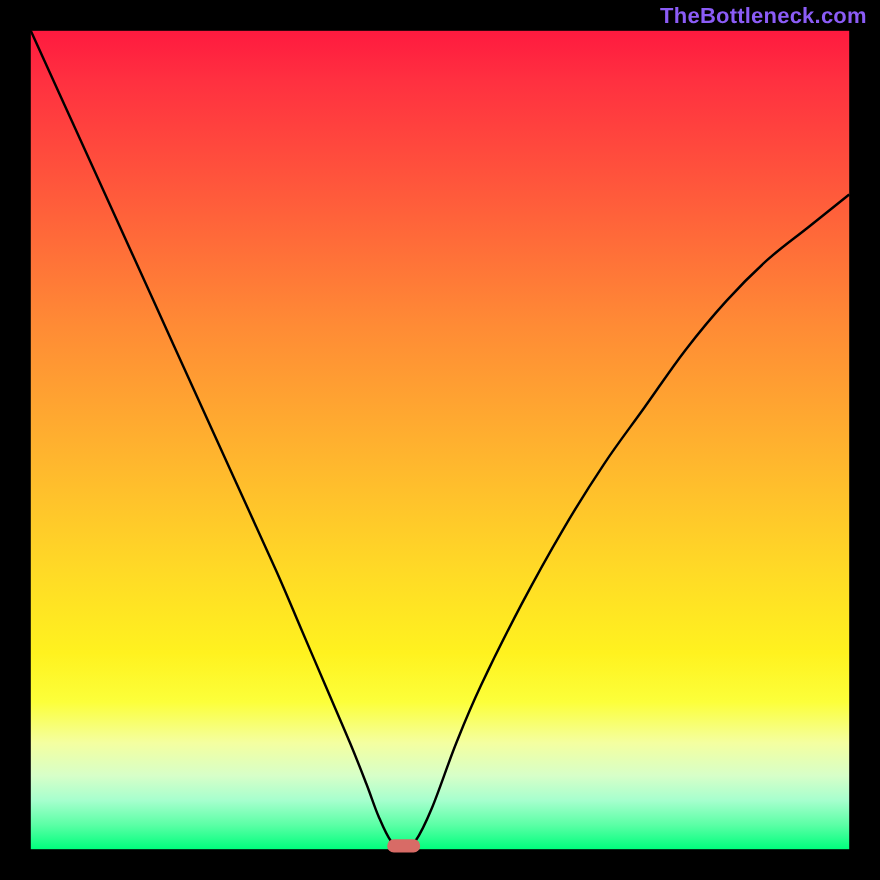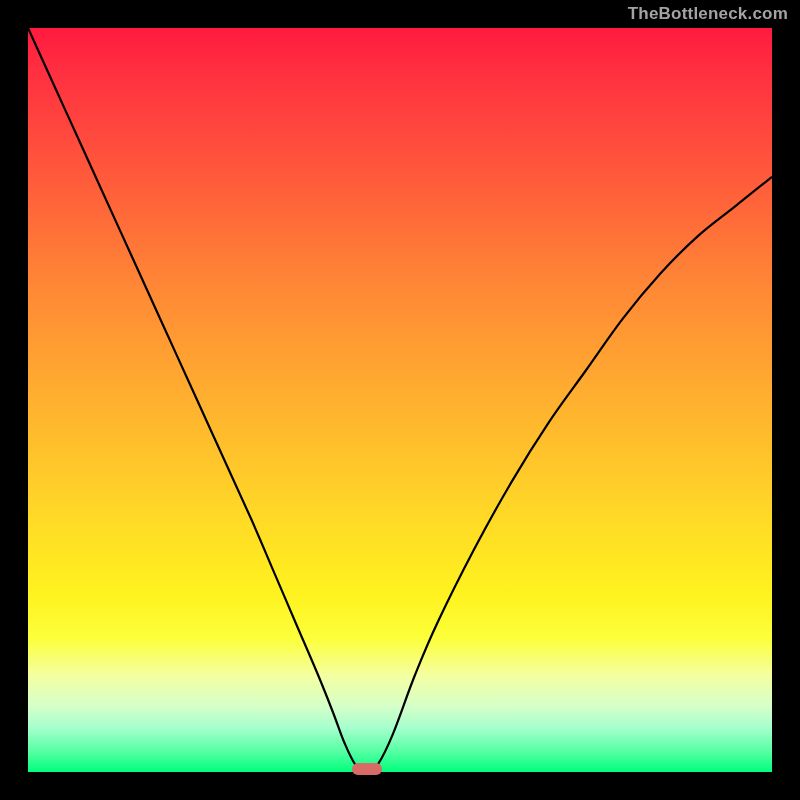--- a/index.html
+++ b/index.html
@@ -39,23 +39,23 @@
       #d7ffc8 91%,
       #a7ffce 94%,
       #5cffa6 97%,
       #00ff7d 100%
     );
   }
   .watermark {
     position: absolute;
     top: 4px;
     right: 12px;
-    font-size: 17px;
+    font-size: 20px;
     font-weight: 600;
-    color: #a3a3a3;
+    color: #8b5cf6;
     letter-spacing: 0.2px;
     user-select: none;
   }
   svg.curve {
     position: absolute;
     left: 0;
     top: 0;
     width: 744px;
     height: 744px;
     overflow: visible;

